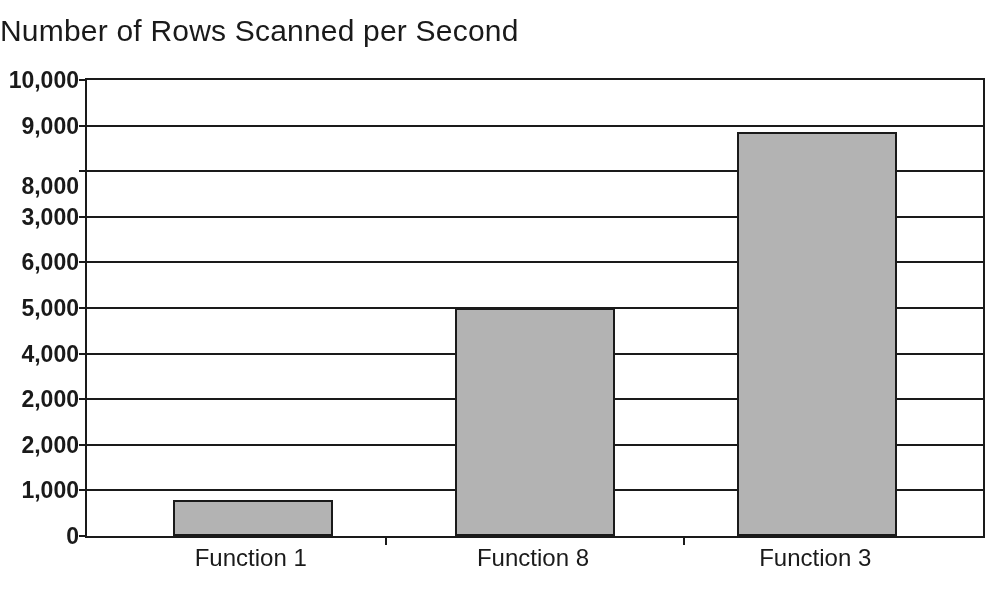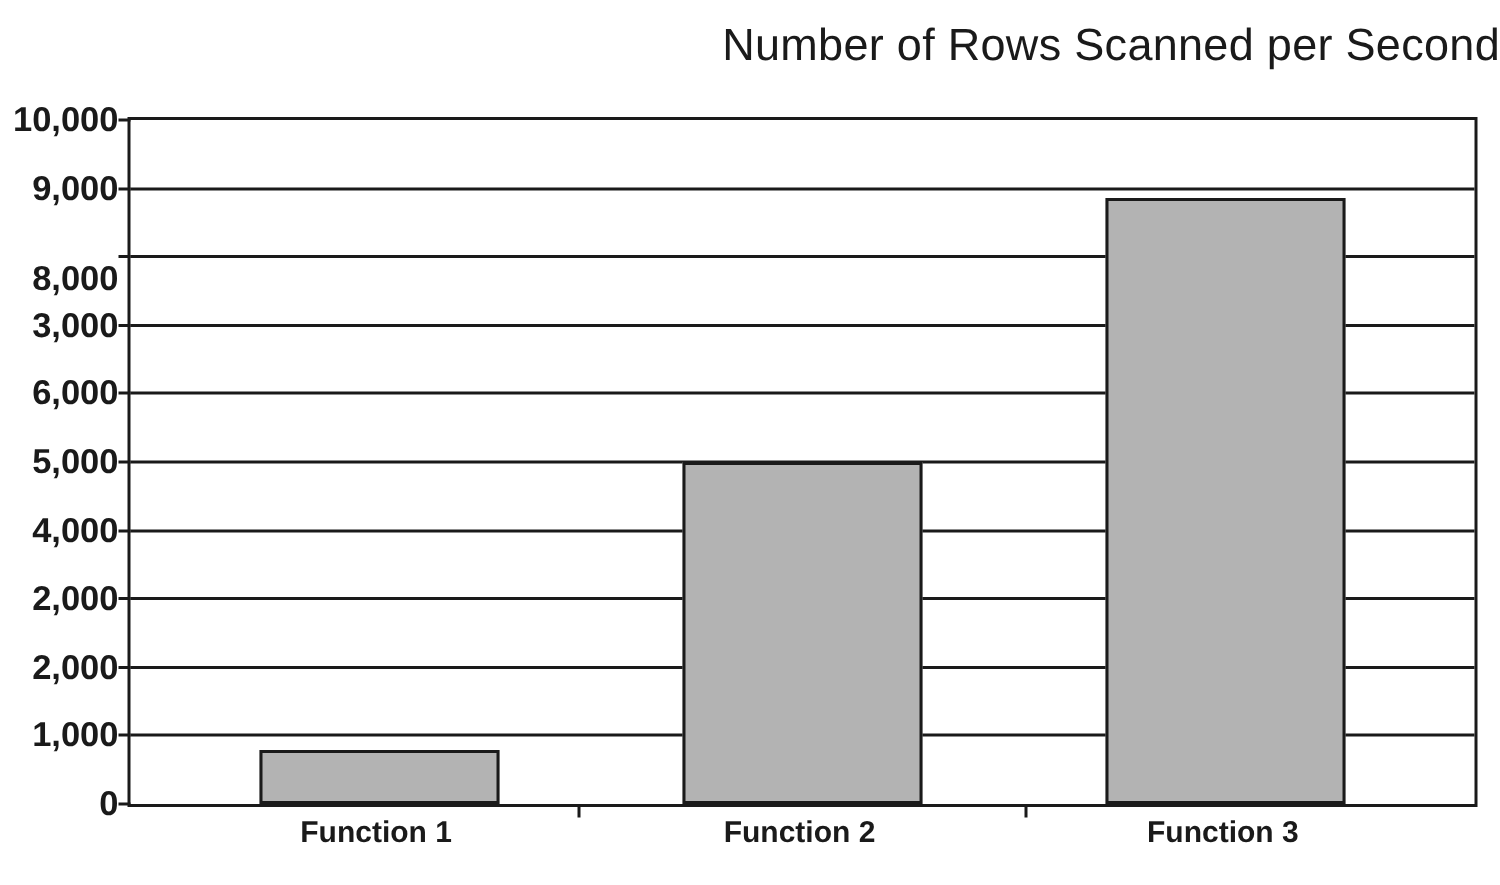--- a/index.html
+++ b/index.html
@@ -5,21 +5,21 @@
   html, body {
     margin: 0;
     padding: 0;
     width: 1000px;
     height: 590px;
     background: #fff;
     font-family: "Myriad Pro", "Segoe UI", Arial, sans-serif;
     color: #1a1a1a;
   }
   .title {
-    text-align: right;
+    text-align: left;
     font-size: 30px;
     padding-top: 14px;
     letter-spacing: 0.2px;
   }
   .chart-wrap {
     position: relative;
     width: 1000px;
     height: 530px;
   }
   .y-axis {
@@ -78,22 +78,22 @@
   .x-labels {
     position: absolute;
     left: 85px;
     top: 496px;
     width: 900px;
     height: 30px;
   }
   .x-label {
     position: absolute;
     transform: translateX(-50%);
-    font-size: 20px;
-    font-weight: 700;
+    font-size: 24px;
+    font-weight: 400;
     white-space: nowrap;
   }
 </style>
 </head>
 <body>
 
 <div class="title">Number of Rows Scanned per Second</div>
 
 <div class="chart-wrap">
 
@@ -134,17 +134,17 @@
       <div class="tickmark" style="top: -1px;"></div>
       <div class="x-tickmark" style="left: 297.667px;"></div>
       <div class="x-tickmark" style="left: 596.333px;"></div>
       <div class="bar" style="left: 85.76px; width: 160px; height: 36.48px;"></div>
       <div class="bar" style="left: 368px; width: 160px; height: 228px;"></div>
       <div class="bar" style="left: 650.24px; width: 160px; height: 403.56px;"></div>
     </div>
 
   <div class="x-labels" id="x-labels">
       <div class="x-label" style="left: 165.76px;">Function 1</div>
-      <div class="x-label" style="left: 448px;">Function 2</div>
+      <div class="x-label" style="left: 448px;">Function 8</div>
       <div class="x-label" style="left: 730.24px;">Function 3</div>
     </div>
 
 </div>
 
 </body></html>

